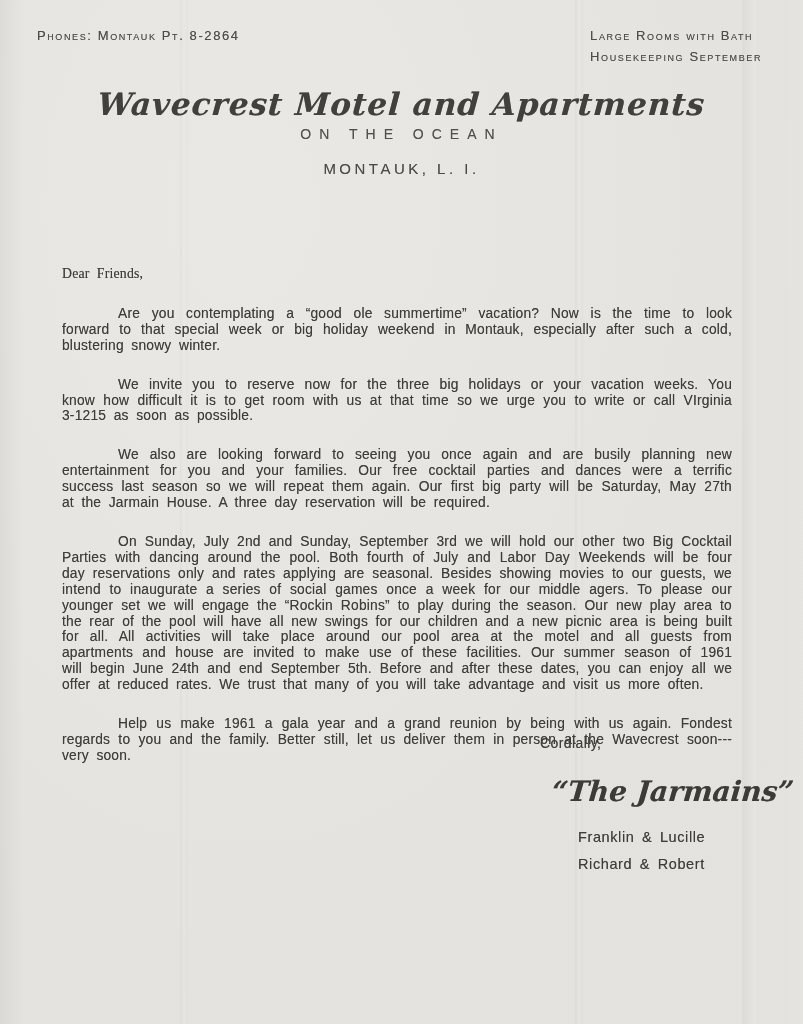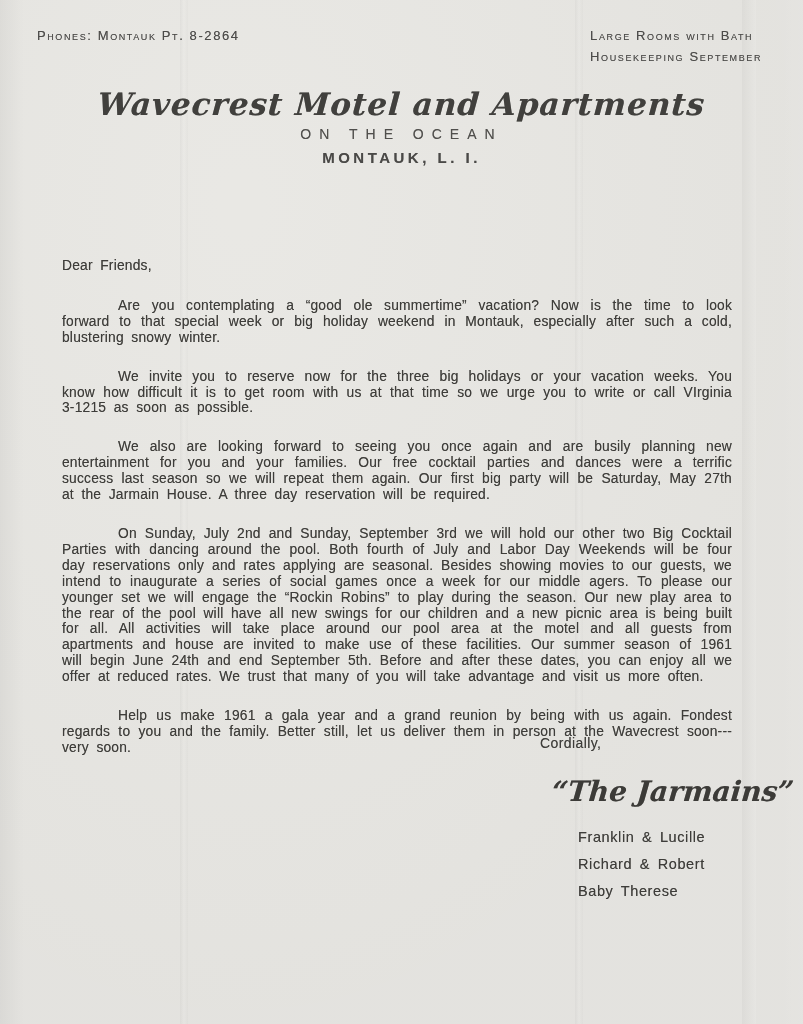--- a/index.html
+++ b/index.html
@@ -52,42 +52,41 @@
     text-shadow: 0 0 0.6px rgba(60,60,60,0.45);
   }
   .on-the-ocean {
     margin-top: 4px;
     font-size: 14px;
     letter-spacing: 8px;
     color: #504f4c;
     text-shadow: 0 0 0.5px rgba(60,60,60,0.4);
   }
   .montauk {
-    margin-top: 7px;
+    margin-top: 18px;
     font-size: 15px;
     letter-spacing: 3.5px;
     color: #4a4947;
     text-shadow: 0 0 0.5px rgba(60,60,60,0.4);
-    font-weight: bold;
   }
 
   
   .body-block {
     position: absolute;
     top: 258px;
     left: 62px;
     width: 679px;
     font-size: 13.8px;
     line-height: 15.9px;
     letter-spacing: 0.2px;
     word-spacing: 3.5px;
     color: #3e3d3a;
     text-shadow: 0 0 0.55px rgba(55,55,50,0.55);
   }
-  .salutation { margin: 0 0 24px 0; }
+  .salutation { margin: 8px 0 24px 0; font-family: Liberation Serif, serif; }
   .body-block p {
     margin: 0 9px 23px 0;
     text-indent: 56px;
     text-align: justify;
     text-align-last: left;
   }
 
   
   .closing { position: absolute; left: 540px; top: 735px; width: 240px; }
   .cordially {
@@ -150,17 +149,16 @@
     <p>On Sunday, July 2nd and Sunday, September 3rd we will hold our other two Big Cocktail Parties with dancing around the pool.  Both fourth of July and Labor Day Weekends will be four day reservations only and rates applying are seasonal.  Besides showing movies to our guests, we intend to inaugurate a series of social games once a week for our middle agers.  To please our younger set we will engage the “Rockin Robins” to play during the season.  Our new play area to the rear of the pool will have all new swings for our children and a new picnic area is being built for all.  All activities will take place around our pool area at the motel and all guests from apartments and house are invited to make use of these facilities.  Our summer season of 1961 will begin June 24th and end September 5th.  Before and after these dates, you can enjoy all we offer at reduced rates.  We trust that many of you will take advantage and visit us more often.</p>
     <p>Help us make 1961 a gala year and a grand reunion by being with us again.  Fondest regards to you and the family.  Better still, let us deliver them in person at the Wavecrest soon---very soon.</p>
   </div>
 
   <div class="closing">
     <div class="cordially">Cordially,</div>
     <div class="signature">“The Jarmains”</div>
     <div class="sig-names">
       <div>Franklin &amp; Lucille</div>
       <div>Richard &amp; Robert</div>
-      <div>Baby Therese</div>
     </div>
   </div>
 
 </div>
 
 </body></html>

